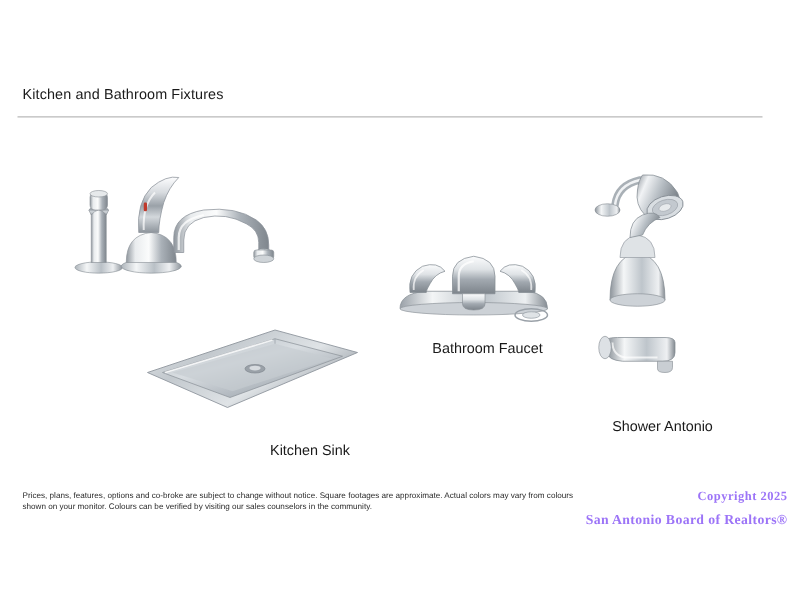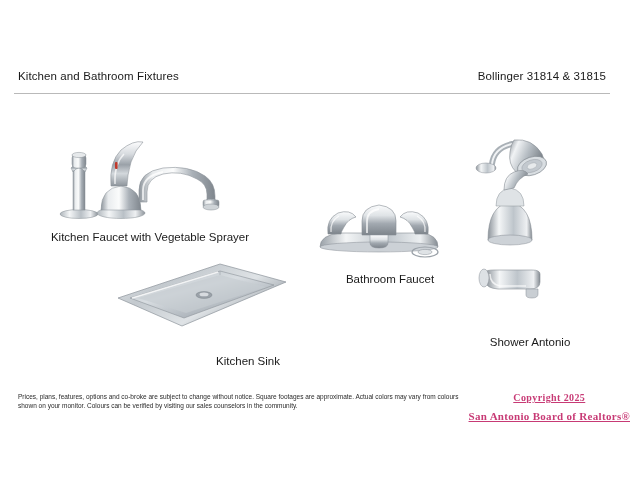--- a/index.html
+++ b/index.html
@@ -69,24 +69,23 @@
     top: 392px;
     width: 460px;
     font-size: 6.5px;
     line-height: 1.45;
     color: #2a2a2a;
   }
   .watermark {
     position: absolute;
     right: 10px;
     top: 392px;
-    text-align: center;
-    color: #be185d;
+    text-align: right;
+    color: #8b5cf6;
     opacity: 0.85;
-    text-decoration: underline;
   }
   .watermark .wm1 {
     font-size: 10px;
     font-weight: bold;
     letter-spacing: 0.4px;
     font-family: "Liberation Serif", serif;
   }
   .watermark .wm2 {
     font-size: 11px;
     font-weight: bold;
@@ -103,21 +102,20 @@
     display: block;
   }
 </style>
 </head>
 <body>
 
 <div id="page">
 
   <div class="header-bar">
     <div class="header-title">Kitchen and Bathroom Fixtures</div>
-    <div class="header-right">Bollinger 31814 &amp; 31815</div>
     <div class="header-rule"></div>
   </div>
 
   <div class="product" style="left:55px; top:110px;">
     <svg width="190" height="115" viewBox="0 0 190 115">
       <defs>
         <linearGradient id="chromeV" x1="0" y1="0" x2="0" y2="1">
           <stop offset="0%" stop-color="#fdfdfe"></stop>
           <stop offset="28%" stop-color="#d7dbdf"></stop>
           <stop offset="52%" stop-color="#9aa1a8"></stop>
@@ -162,21 +160,20 @@
       <g>
         <path d="M84 92 L84 80 Q84 62 108 58 Q134 55 150 66 Q160 73 160 86 L160 92
                  L152 92 L152 84 Q152 74 142 69 Q126 60 108 64 Q92 68 92 82 L92 92 Z" fill="url(#chromeBody)" stroke="#8b9299" stroke-width="0.6"></path>
         <path d="M88 90 L88 80 Q88 66 108 62" fill="none" stroke="#ffffff" stroke-width="1.8" opacity="0.75"></path>
         <ellipse cx="156" cy="92" rx="6.5" ry="3" fill="url(#chromeH)" stroke="#878e95" stroke-width="0.5"></ellipse>
         <rect x="148" y="90" width="16" height="7" rx="2" fill="url(#chromeBody)" stroke="#8b9299" stroke-width="0.5"></rect>
         <ellipse cx="156" cy="97" rx="8" ry="3" fill="#cfd4d8" stroke="#878e95" stroke-width="0.5"></ellipse>
       </g>
     </svg>
   </div>
-  <div class="caption" style="left:20px; top:231px; width:260px;">Kitchen Faucet with Vegetable Sprayer</div>
 
   <div class="product" style="left:310px; top:185px;">
     <svg width="145" height="80" viewBox="0 0 145 80">
       <defs>
         <linearGradient id="bfBody" x1="0" y1="0" x2="0" y2="1">
           <stop offset="0%" stop-color="#fbfcfd"></stop>
           <stop offset="35%" stop-color="#dfe3e6"></stop>
           <stop offset="62%" stop-color="#a2a9b0"></stop>
           <stop offset="100%" stop-color="#7d848b"></stop>
         </linearGradient>

